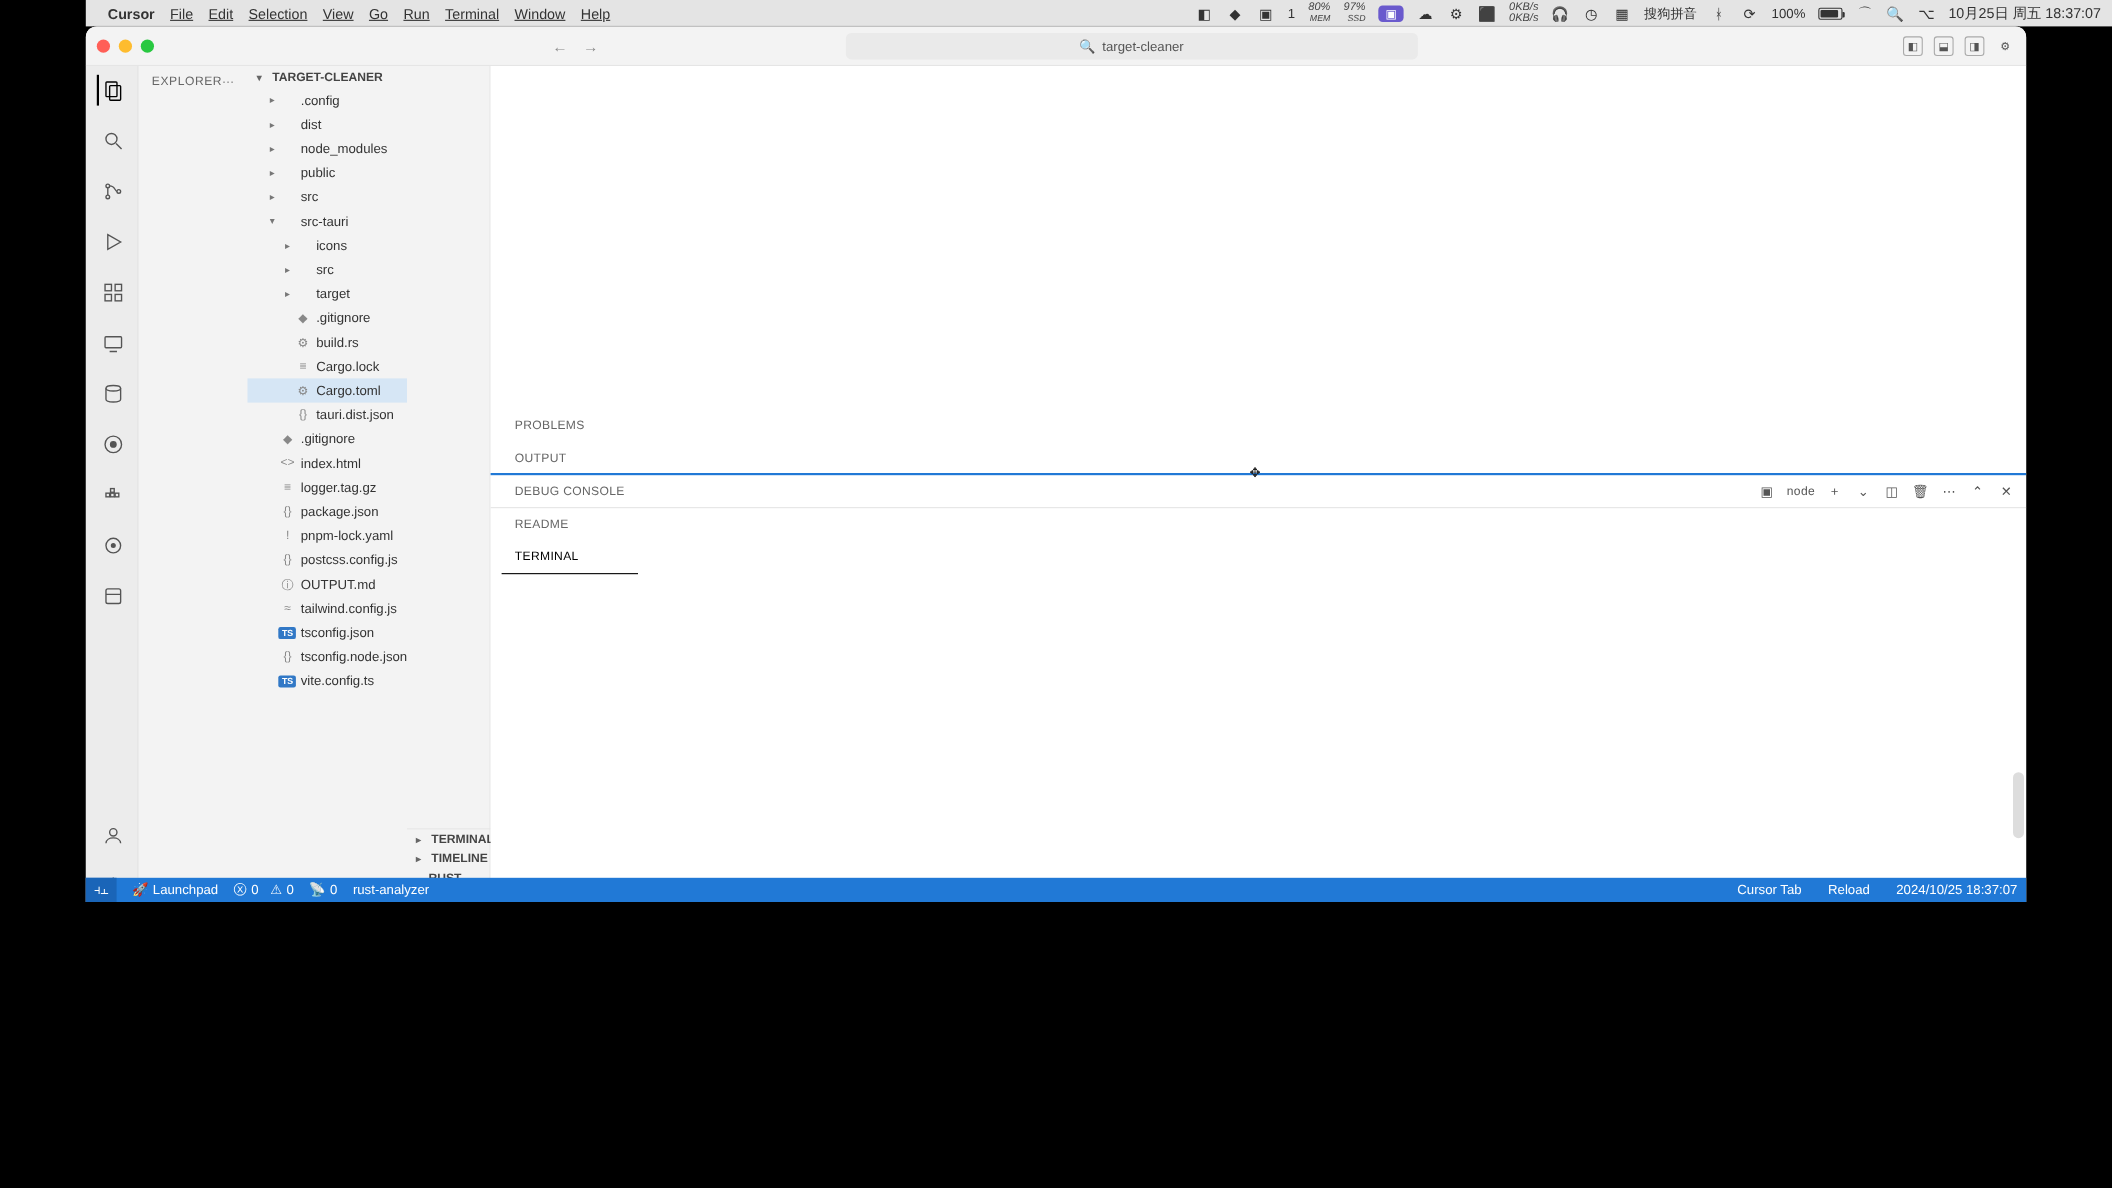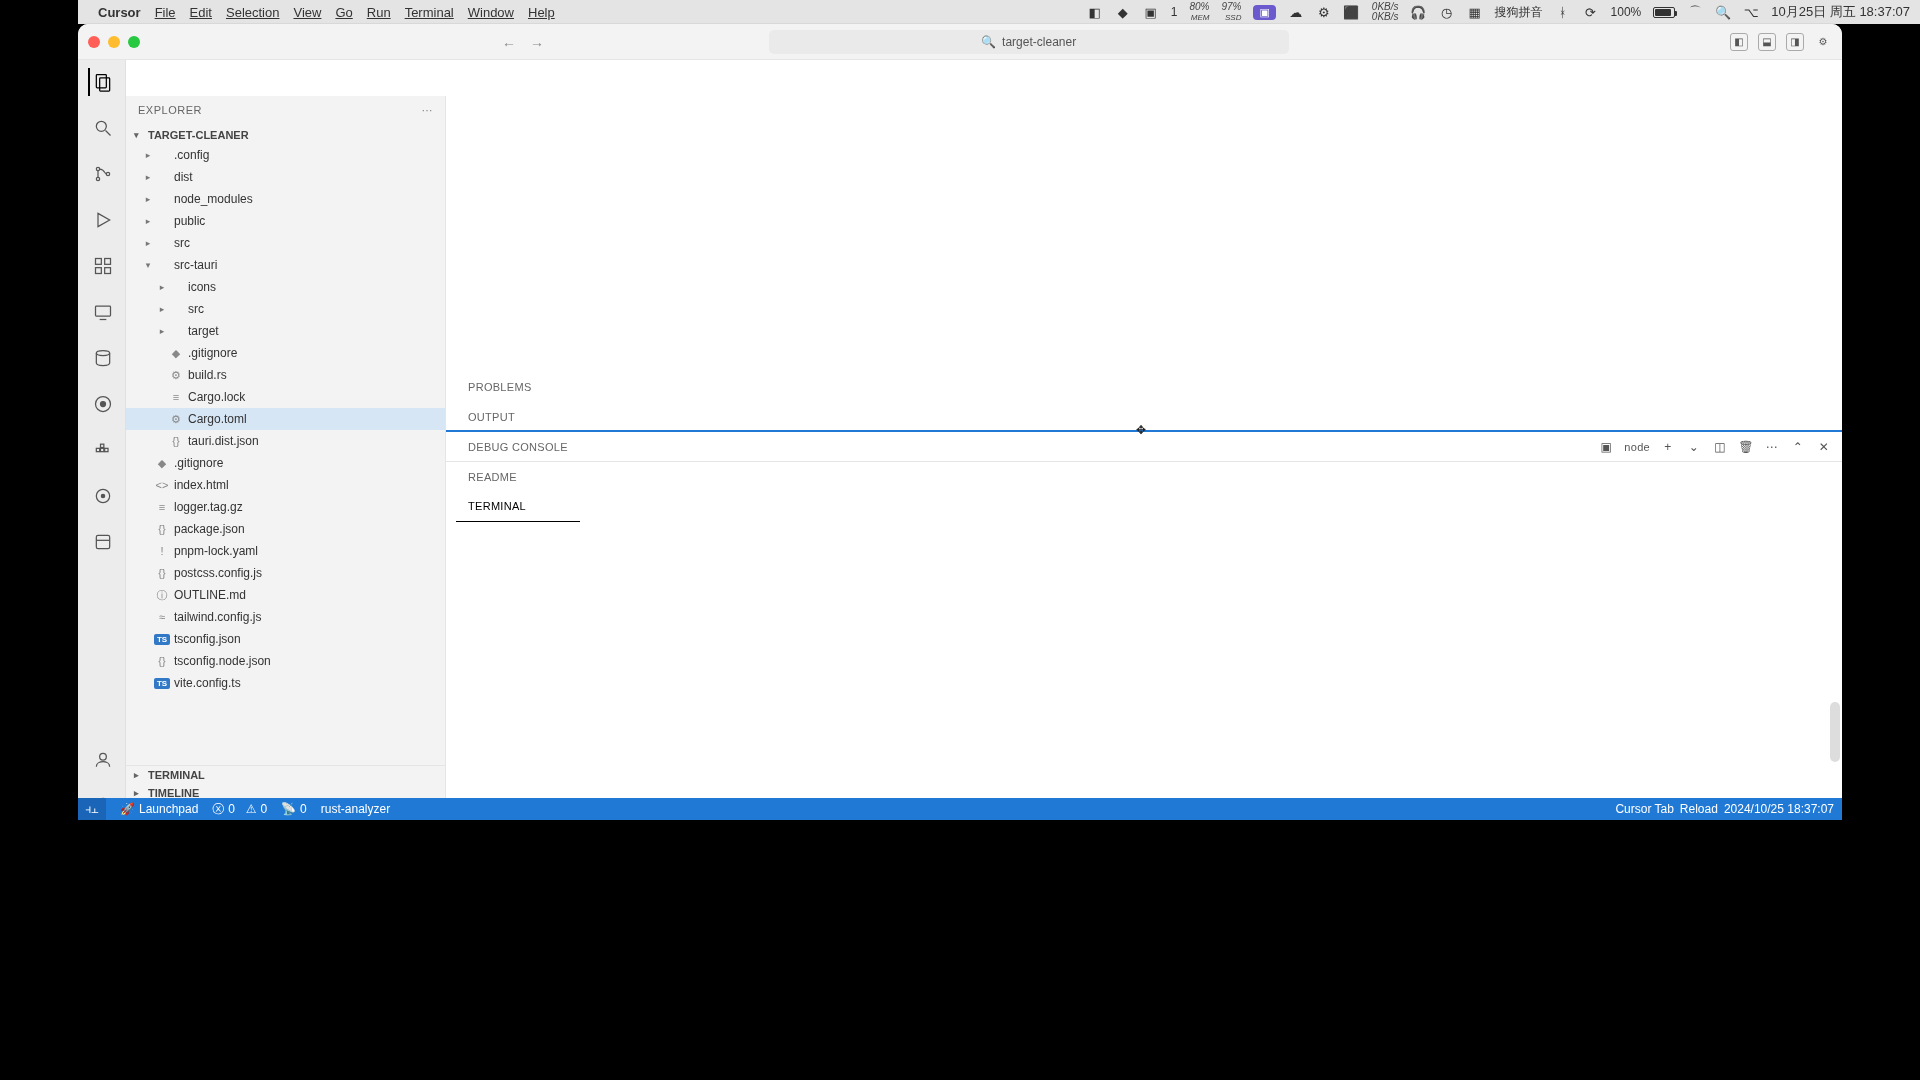--- a/index.html
+++ b/index.html
@@ -40,21 +40,21 @@
 
 
 .activitybar { width: 48px; background: #ececec; border-right: 1px solid #e0e0e0; display:flex; flex-direction:column; align-items:center; padding-top:8px; gap: 18px; }
 .activitybar .aicon { width:28px; height:28px; display:flex; align-items:center; justify-content:center; color:#555; border-left:2px solid transparent; }
 .activitybar .aicon.active { color:#000; border-left:2px solid #000; }
 .activitybar .spacer { flex:1; }
 .activitybar svg { width:20px; height:20px; stroke:#555; fill:none; stroke-width:1.5; }
 .activitybar .aicon.active svg { stroke:#000; }
 
 
-.explorer { width: 320px; background: #f3f3f3; border-right: 1px solid #e5e5e5; display:flex; flex-direction:column; font-size:12px; color:#444;margin-top:36px; }
+.explorer { width: 320px; background: #f3f3f3; border-right: 1px solid #e5e5e5; display:flex; flex-direction:row; font-size:12px; color:#444; }
 .explorer .hdr { height:28px; display:flex; align-items:center; justify-content:space-between; padding: 0 12px; font-size:11px; letter-spacing:.5px; color:#666; }
 .explorer .hdr .dots { color:#888; }
 .explorer .section { padding: 2px 0; }
 .explorer .secthdr { display:flex; align-items:center; gap:4px; padding: 3px 8px; font-weight:600; font-size:11px; cursor:default; }
 .explorer .secthdr .chev { width:10px; font-size:9px; color:#666; }
 .tree { }
 .tree .row { display:flex; align-items:center; height:22px; padding-left: 6px; cursor:default; }
 .tree .row.selected { background: #d6e6f5; }
 .tree .twist { width:12px; font-size:9px; color:#777; text-align:center; }
 .tree .fic { width:16px; text-align:center; font-size:11px; color:#888; margin-right:4px; }
@@ -74,21 +74,21 @@
 .paneltabs .ptab.active { color:#000; border-bottom: 1px solid #000; font-weight:500; }
 .paneltabs .pright { margin-left:auto; display:flex; align-items:center; gap:10px; color:#555; }
 .paneltabs .pright .pico { width:16px; height:16px; display:inline-flex; align-items:center; justify-content:center; font-size:12px; }
 .panelbody { flex:1; position:relative; }
 .panelhint { position:absolute; left:50%; bottom:6px; transform:translateX(-50%); color:#aaa; font-size:11px; }
 .panelscroll { position:absolute; right:2px; top: 240px; width:10px; height:60px; background:#ddd; border-radius:5px; }
 
 
 .statusbar { position:absolute; left:78px; right:78px; bottom: 260px; height: 22px; background: #2179d6; color:#fff; display:flex; align-items:center; font-size:12px; padding: 0 8px; gap: 14px; }
 .statusbar .sitem { display:flex; align-items:center; gap:4px; }
-.statusbar .sright { margin-left:auto; display:flex; align-items:center; gap:6px; }
+.statusbar .sright { margin-left:auto; display:flex; align-items:center; gap:24px; }
 .statusbar .remote { background:#1a65b8; width:28px; height:22px; margin-left:-8px; display:flex; align-items:center; justify-content:center; }
 </style>
 </head>
 <body>
 
 <div class="menubar">
   <span class="apple"></span>
   <span class="appname">Cursor</span>
   <span id="menu-items"><span class="mitem">File</span><span class="mitem">Edit</span><span class="mitem">Selection</span><span class="mitem">View</span><span class="mitem">Go</span><span class="mitem">Run</span><span class="mitem">Terminal</span><span class="mitem">Window</span><span class="mitem">Help</span></span>
   <div class="right">
@@ -343,21 +343,21 @@
               <span class="fname">pnpm-lock.yaml</span>
             </div>
             <div class="row" style="padding-left: 16px;">
               <span class="twist"></span>
               <span class="fic" style="font-size: 11px;">{}</span>
               <span class="fname">postcss.config.js</span>
             </div>
             <div class="row" style="padding-left: 16px;">
               <span class="twist"></span>
               <span class="fic" style="font-size: 11px;">ⓘ</span>
-              <span class="fname">OUTLINE.md</span>
+              <span class="fname">OUTPUT.md</span>
             </div>
             <div class="row" style="padding-left: 16px;">
               <span class="twist"></span>
               <span class="fic" style="font-size: 11px;">≈</span>
               <span class="fname">tailwind.config.js</span>
             </div>
             <div class="row" style="padding-left: 16px;">
               <span class="twist"></span>
               <span class="fic" style="font-size: 8px; background: rgb(49, 120, 198); color: rgb(255, 255, 255); border-radius: 2px; padding: 1px; font-weight: 600;">TS</span>
               <span class="fname">tsconfig.json</span>

